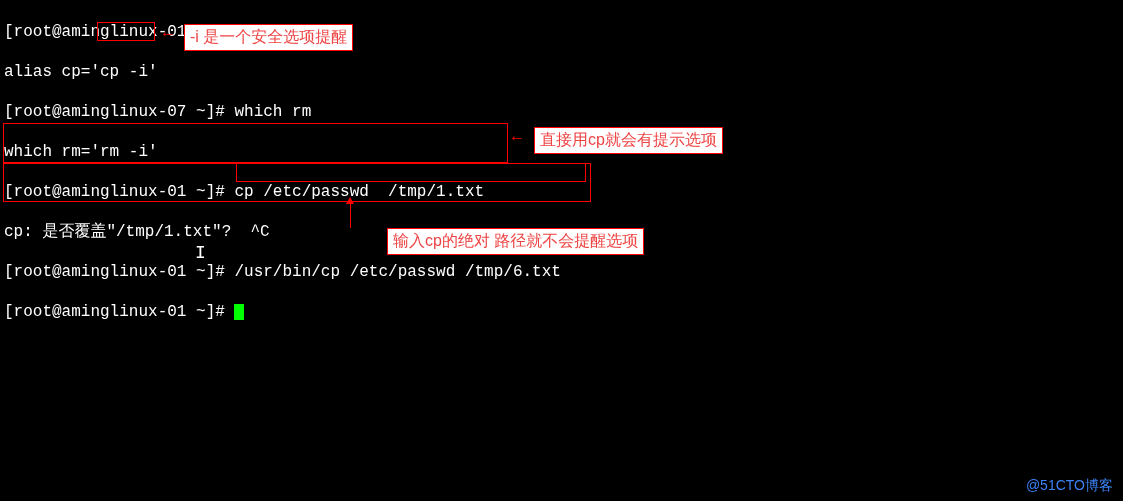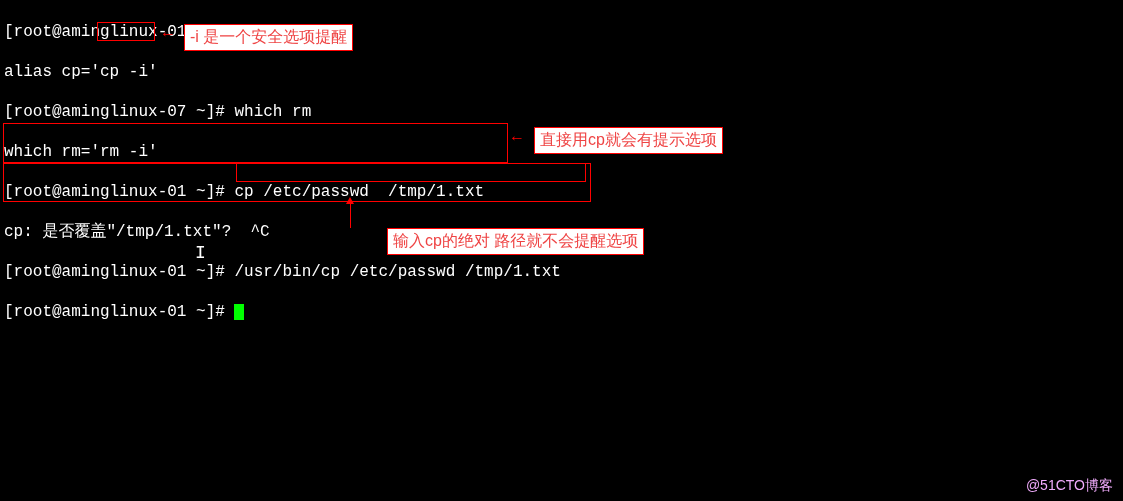--- a/index.html
+++ b/index.html
@@ -62,36 +62,36 @@
     }
     .text-cursor {
       position: absolute;
       color: #fff;
       font-size: 18px;
     }
     .watermark {
       position: absolute;
       bottom: 6px;
       right: 10px;
-      color: #f0abfc;
+      color: #3b82f6;
       font-size: 14px;
       font-family: sans-serif;
     }
   </style>
 </head>
 <body>
 
 <div class="terminal">
 <span class="line">[root@aminglinux-01 ~]# which cp</span>
 <span class="line"><span>alias cp='</span><span>cp -i</span><span>'</span></span>
 <span class="line">[root@aminglinux-07 ~]# which rm</span>
 <span class="line">which rm='rm -i'</span>
 <span class="line">[root@aminglinux-01 ~]# cp /etc/passwd  /tmp/1.txt</span>
 <span class="line">cp: 是否覆盖"/tmp/1.txt"?  ^C</span>
-<span class="line"><span>[root@aminglinux-01 ~]# </span><span>/usr/bin/cp /etc/passwd /tmp/1.txt</span></span>
+<span class="line"><span>[root@aminglinux-01 ~]# </span><span>/usr/bin/cp /etc/passwd /tmp/6.txt</span></span>
 <span class="line"><span>[root@aminglinux-01 ~]# </span><span class="cursor"></span></span>
 </div>
 
 <div class="red-box" style="left:97px;top:22px;width:58px;height:19px;"></div>
 
 <div class="arrow-left" style="left:163px;top:24px;">←</div>
 <div class="annot" style="left:184px;top:24px;">-i 是一个安全选项提醒</div>
 
 <div class="red-box" style="left:3px;top:123px;width:505px;height:40px;"></div>
 

